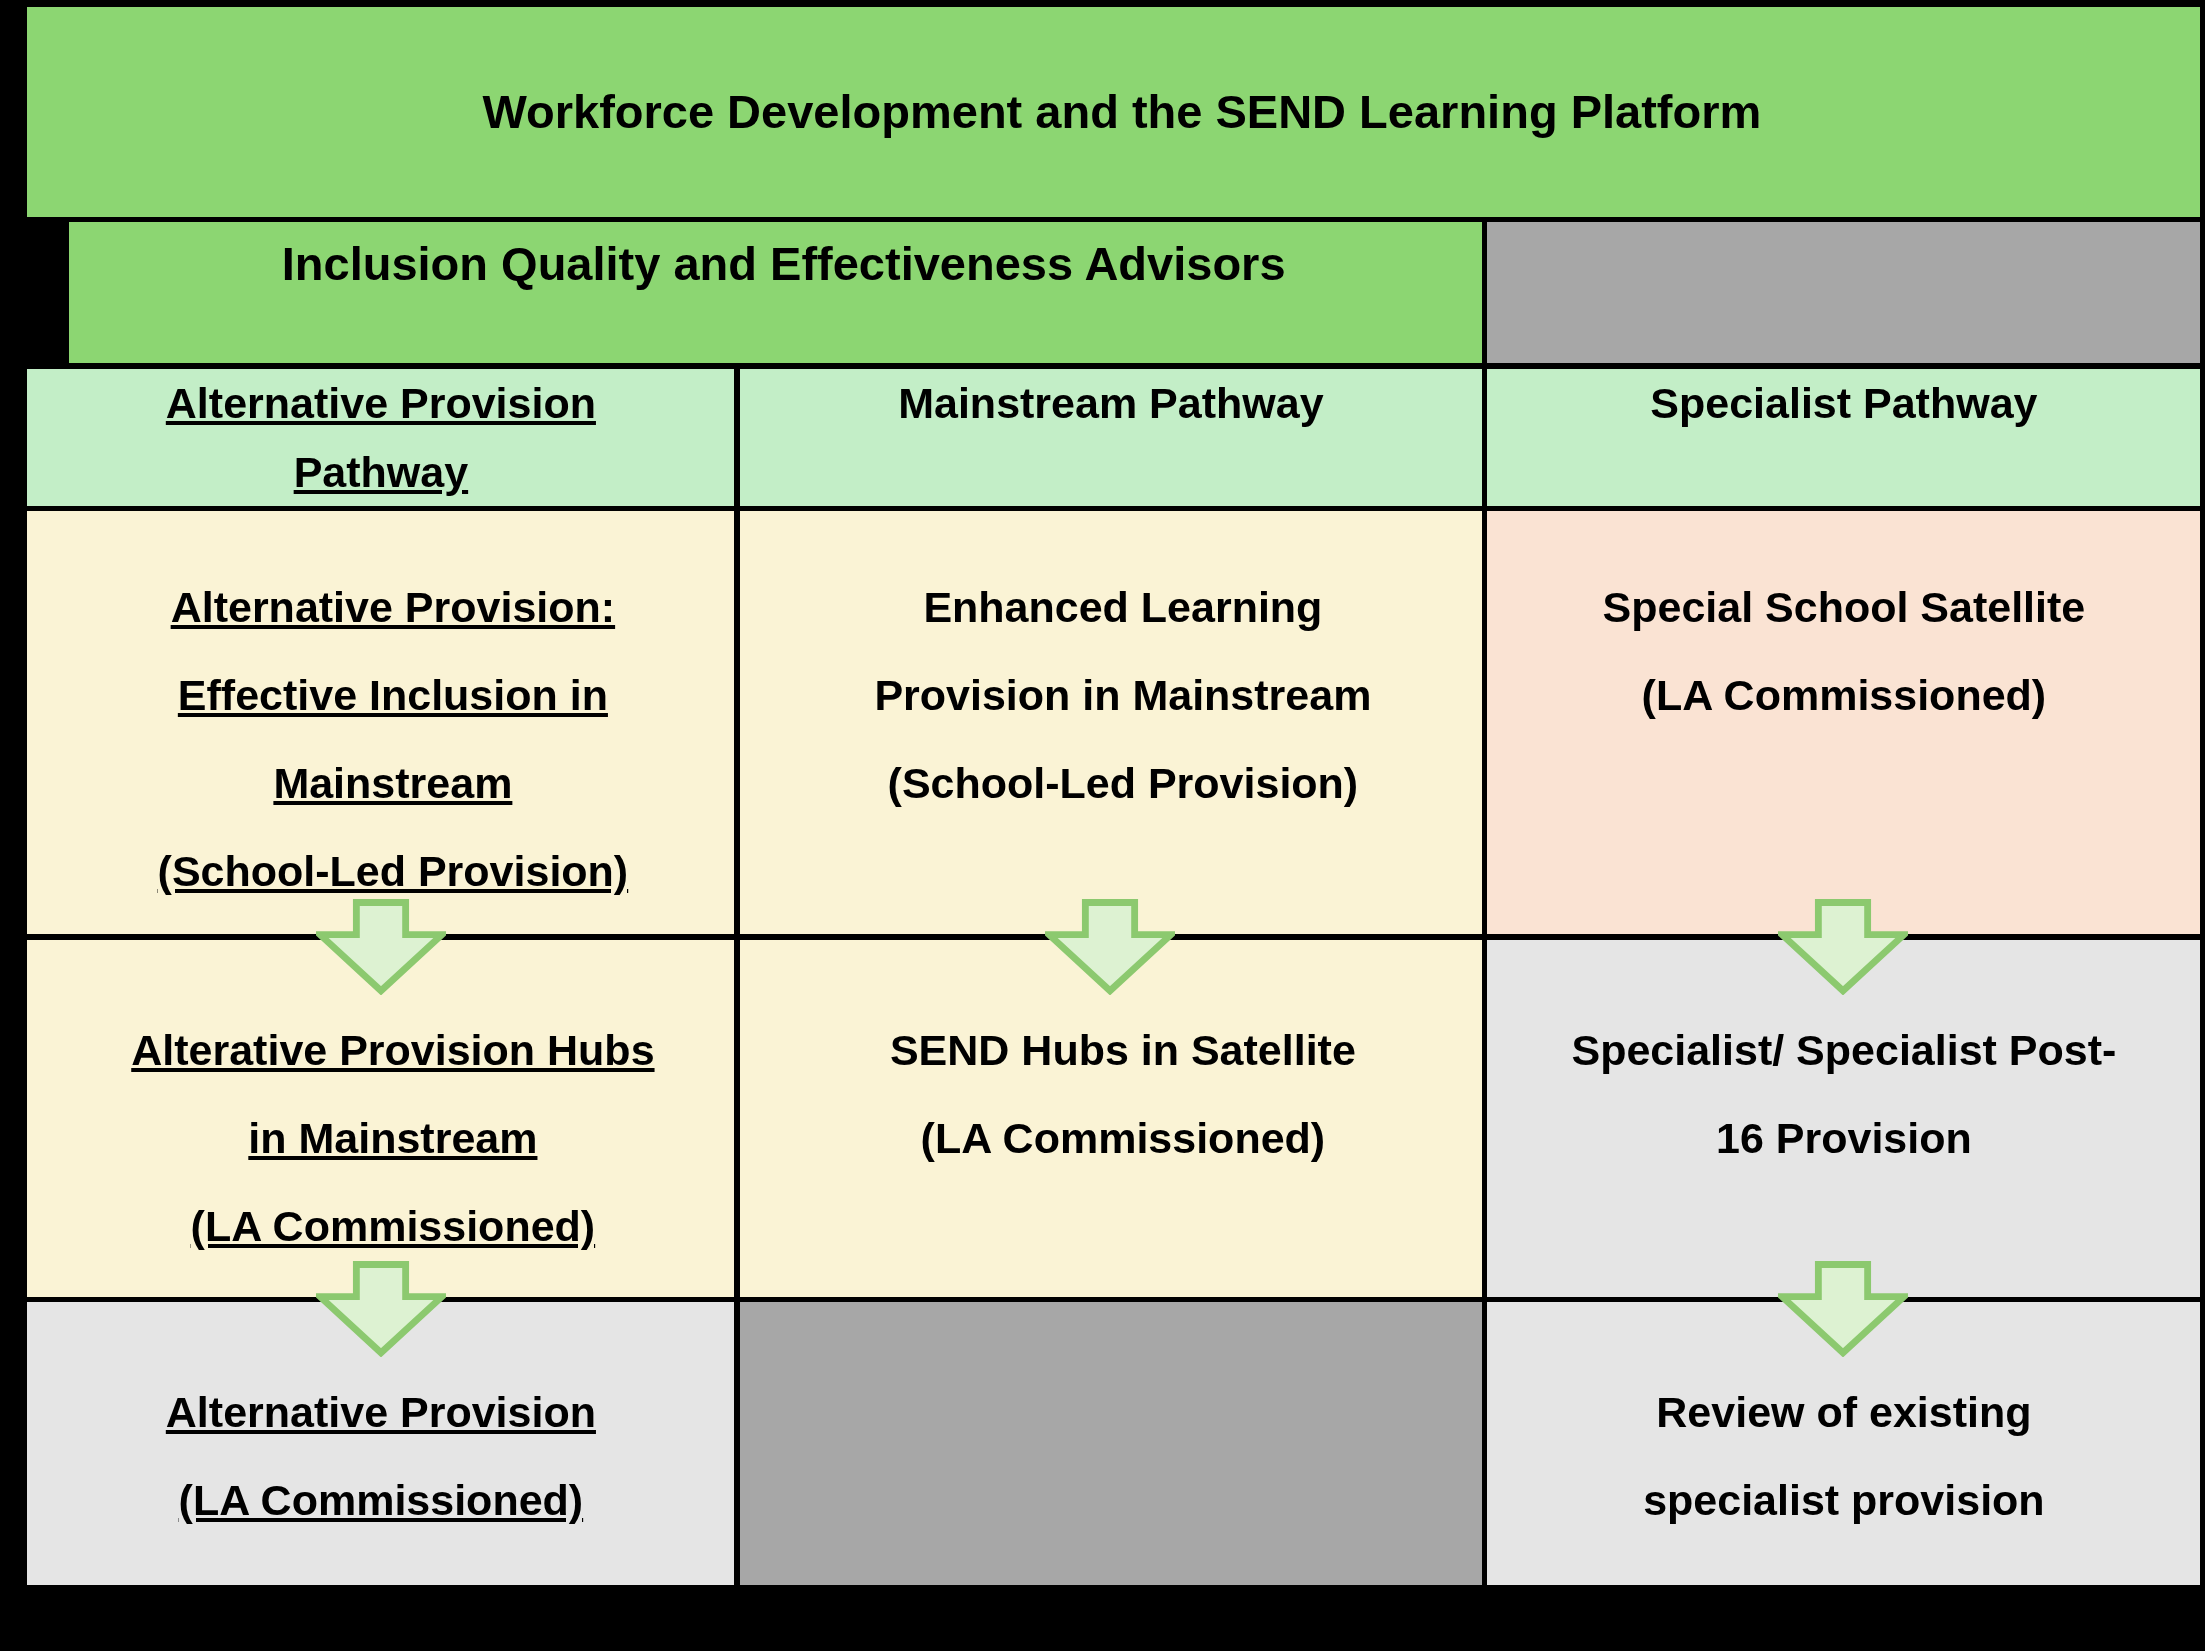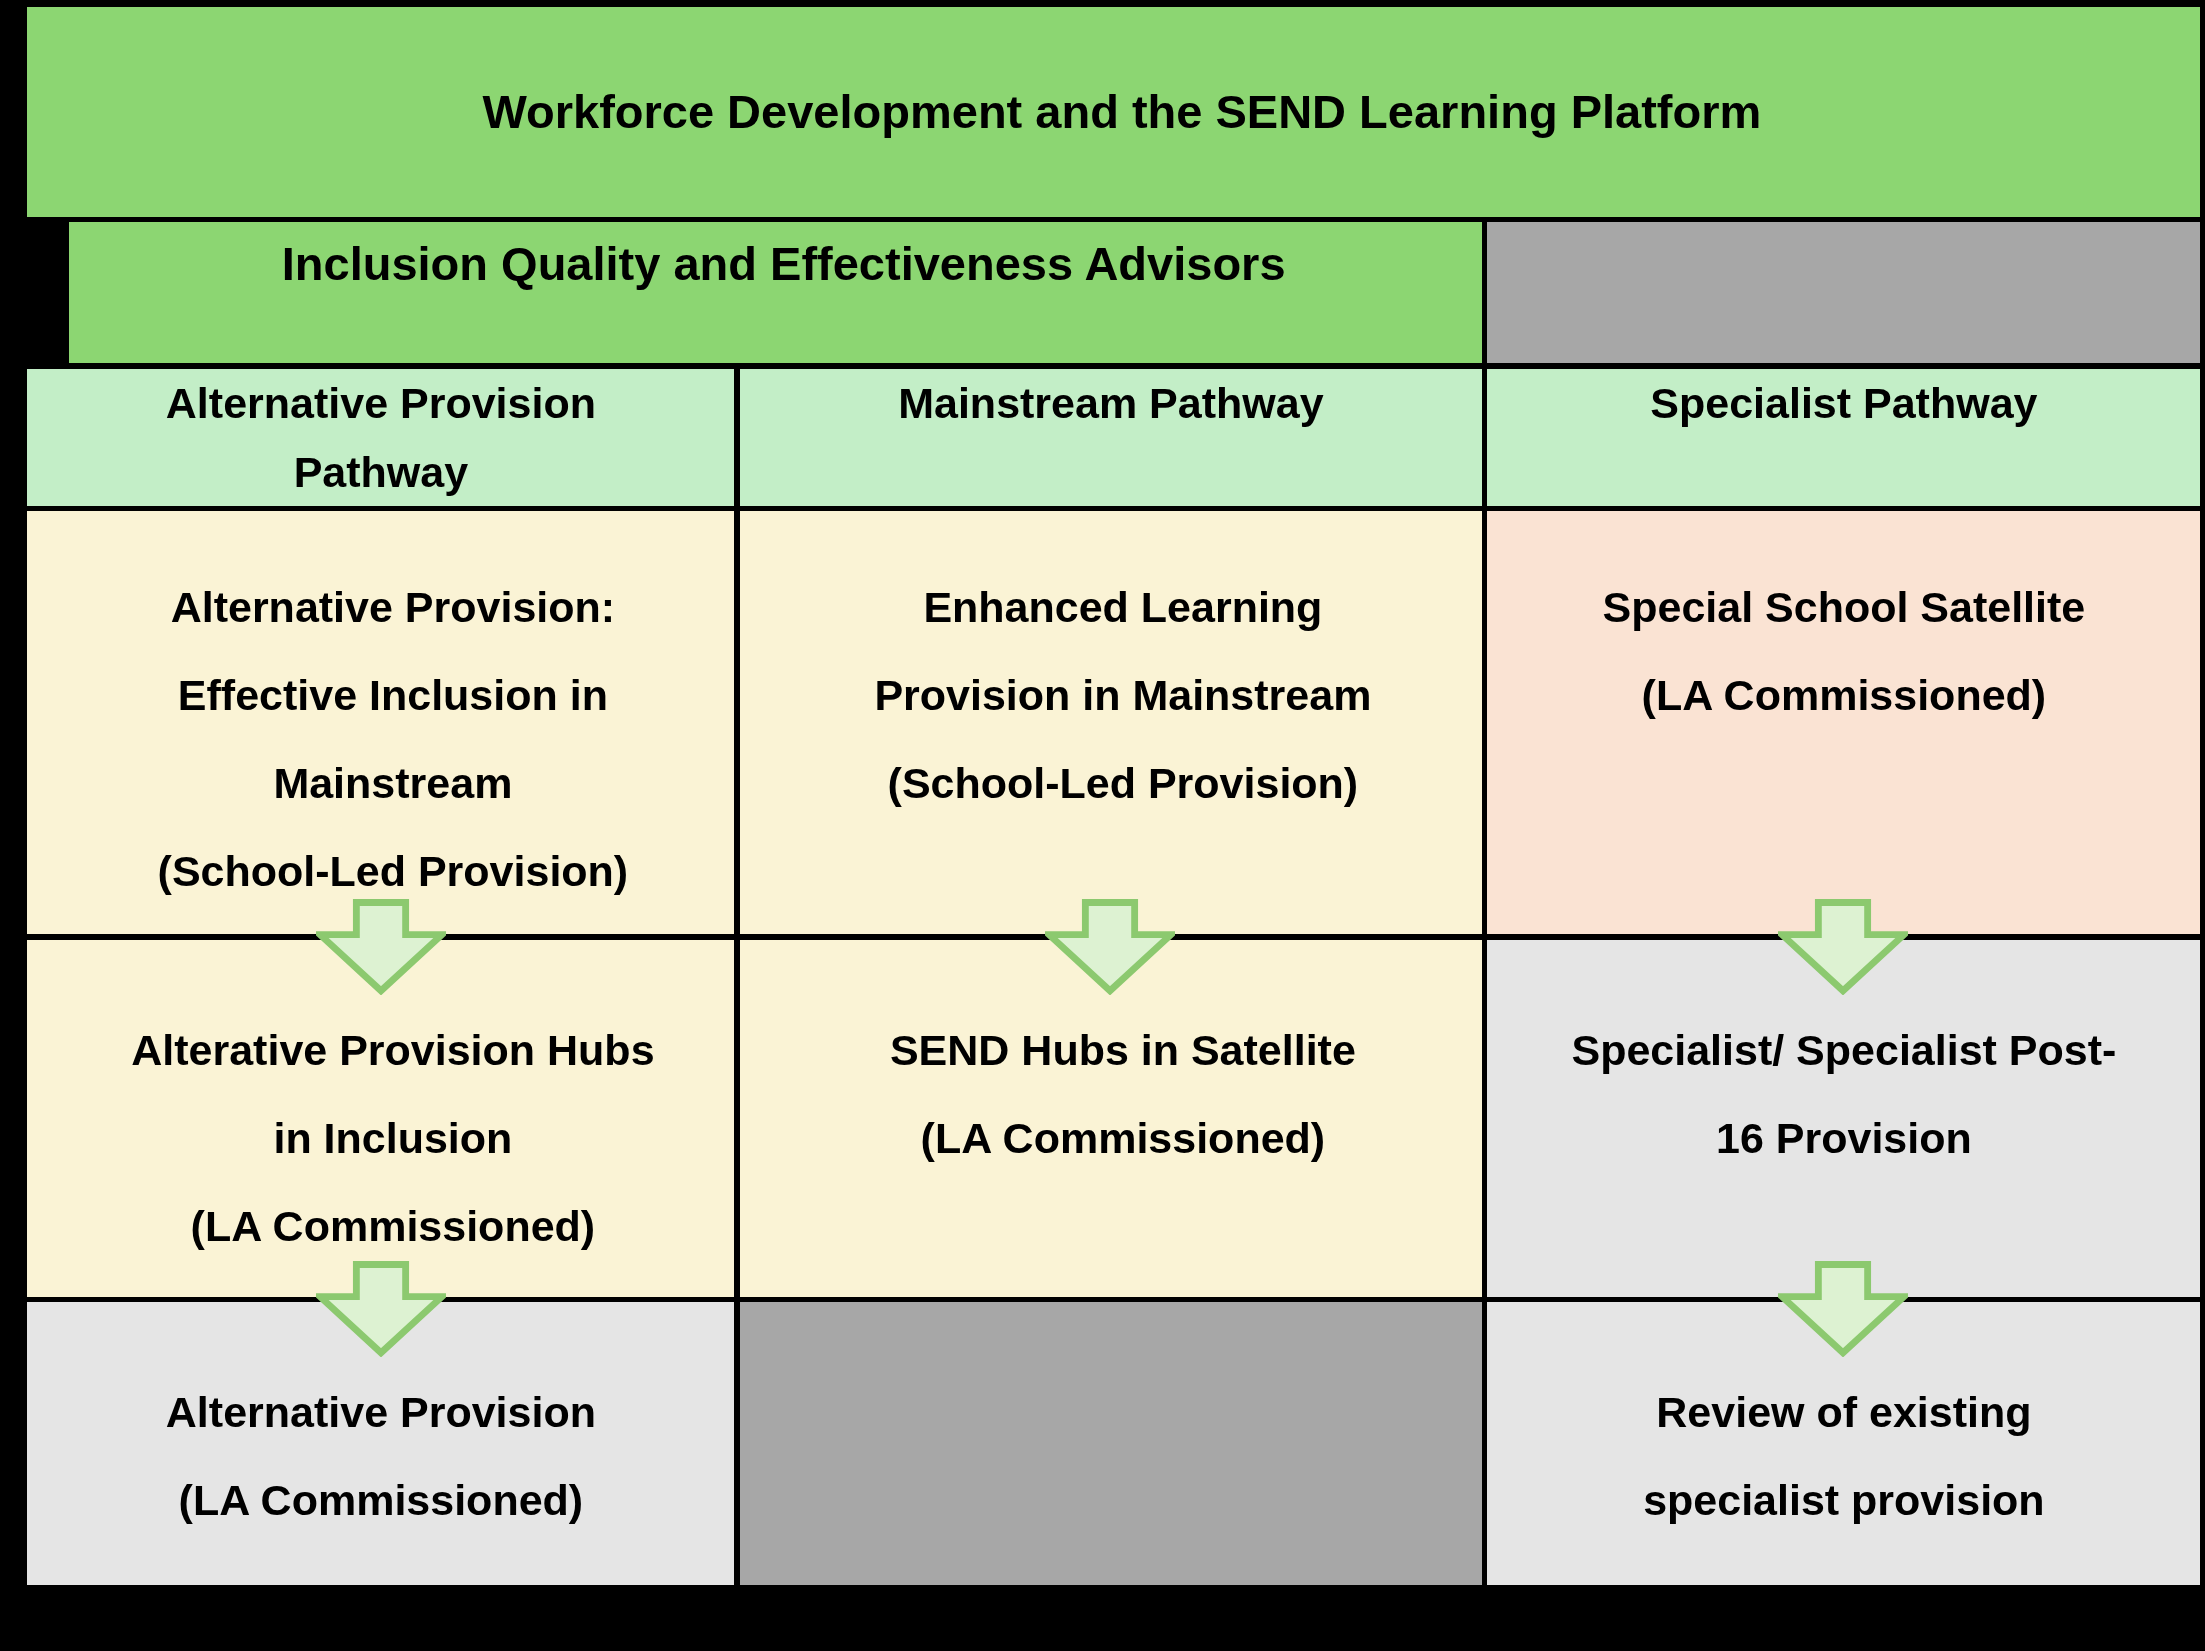--- a/index.html
+++ b/index.html
@@ -32,21 +32,21 @@
     box-sizing: border-box;
     color: #000000;
     font-weight: 700;
     text-align: center;
     white-space: pre-line;
     font-size: 43px;
     line-height: 88px;
     overflow: hidden;
   }
   
-  .c1 { grid-column: 1; }
+  .c1 { grid-column: 1; text-decoration: underline; }
   .c2 { grid-column: 2; }
   .c3 { grid-column: 3; }
   .span-all { grid-column: 1 / 4; }
   .span-two { grid-column: 1 / 3; }
   .r1 { grid-row: 1; }
   .r2 { grid-row: 2; }
   .r3 { grid-row: 3; }
   .r4 { grid-row: 4; }
   .r5 { grid-row: 5; }
   .r6 { grid-row: 6; }
@@ -112,21 +112,21 @@
 Effective Inclusion in
 Mainstream
 (School-Led Provision)</div>
     <div class="cell c2 r4 fill-yellow stage-a">Enhanced Learning
 Provision in Mainstream
 (School-Led Provision)</div>
     <div class="cell c3 r4 fill-peach stage-a">Special School Satellite
 (LA Commissioned)</div>
 
     <div class="cell c1 r5 fill-yellow stage-b">Alterative Provision Hubs
-in Inclusion
+in Mainstream
 (LA Commissioned)</div>
     <div class="cell c2 r5 fill-yellow stage-b">SEND Hubs in Satellite
 (LA Commissioned)</div>
     <div class="cell c3 r5 fill-purple stage-b">Specialist/ Specialist Post-
 16 Provision</div>
 
     <div class="cell c1 r6 fill-purple stage-b">Alternative Provision
 (LA Commissioned)</div>
     <div class="cell c2 r6 fill-gray"></div>
     <div class="cell c3 r6 fill-purple stage-b">Review of existing

